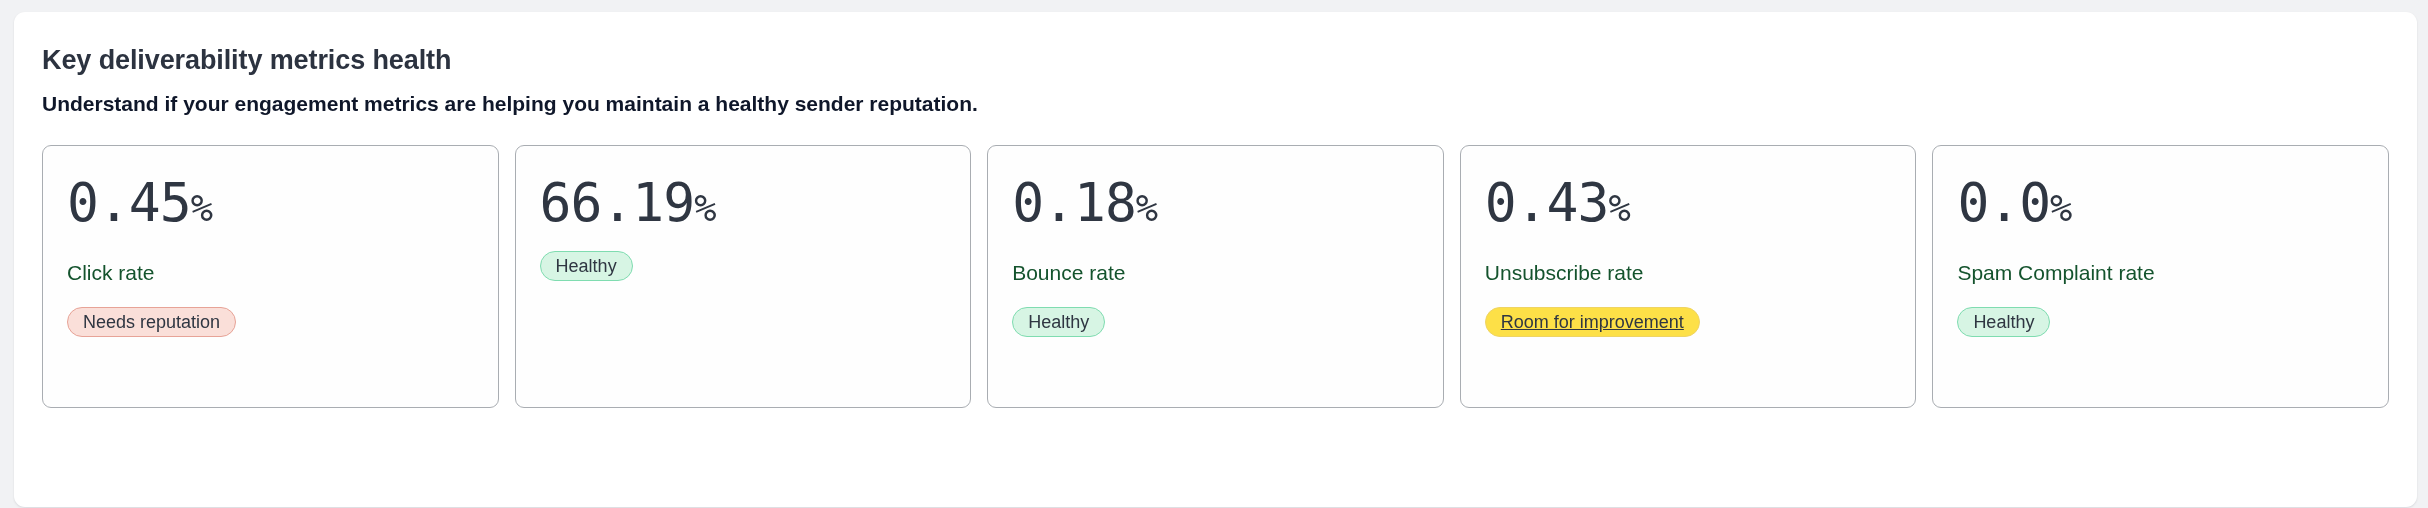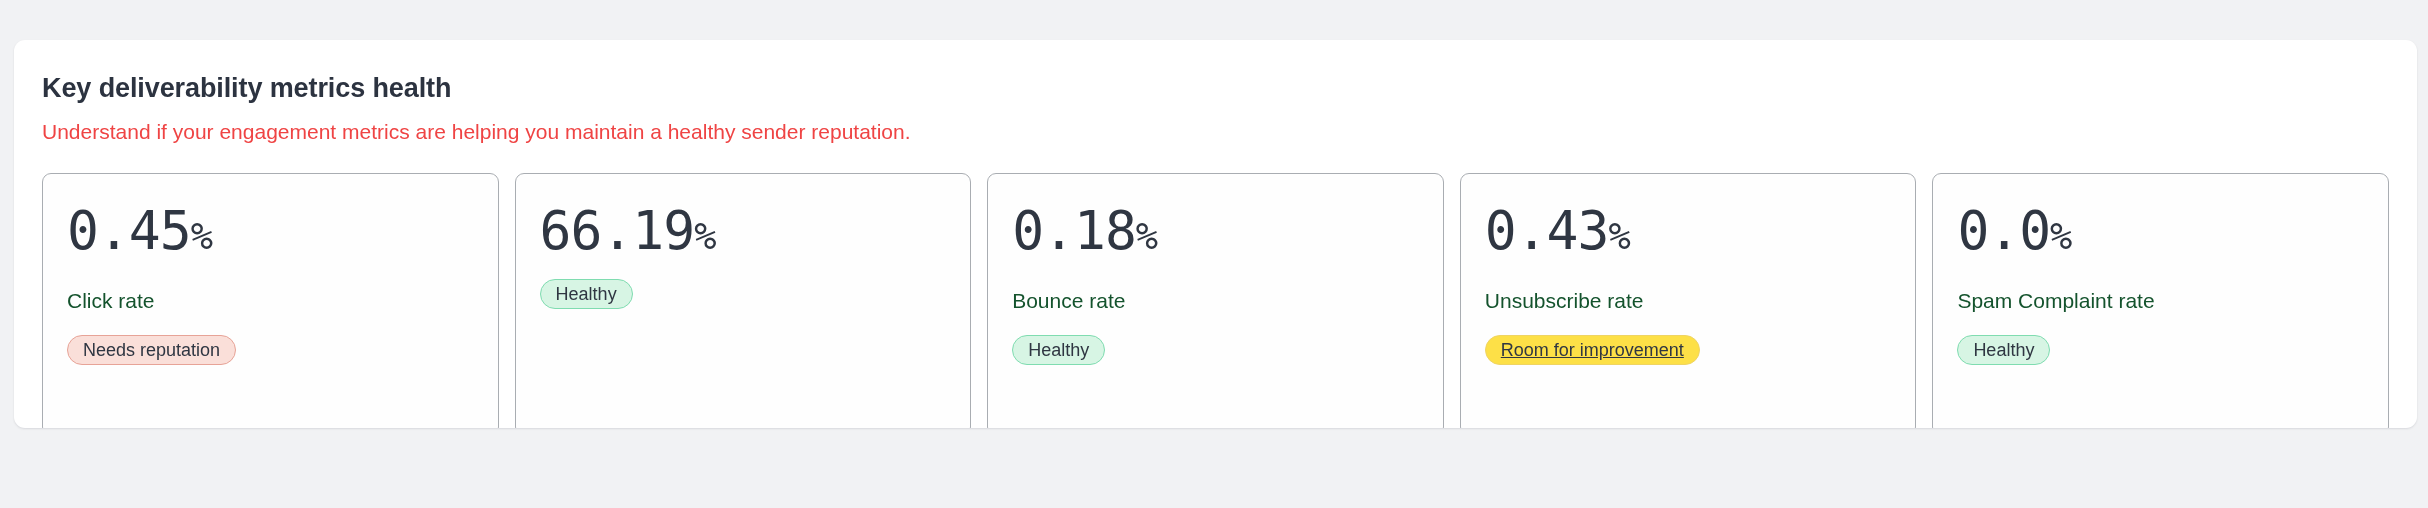--- a/index.html
+++ b/index.html
@@ -13,47 +13,46 @@
     font-family: "Liberation Sans", sans-serif;
     -webkit-font-smoothing: antialiased;
     overflow: hidden;
   }
 
   .panel {
     position: absolute;
     left: 14px;
     top: 12px;
     width: 2403px;
-    height: 388px;
+    height: 495px;
     background: #ffffff;
     border-radius: 11px;
     box-shadow: 0 1px 2px rgba(16, 24, 40, 0.06),
                 0 1px 3px rgba(16, 24, 40, 0.05);
     box-sizing: border-box;
     overflow: hidden;
-    margin-top: 28px;
   }
 
   .panel-header {
     padding: 32px 0 0 28px;
   }
 
   .panel-title {
     font-size: 27px;
     font-weight: bold;
     color: #2c3340;
     letter-spacing: -0.1px;
     line-height: 1.2;
     margin: 0;
   }
 
   .panel-subtitle {
     font-size: 21px;
-    font-weight: normal;
-    color: #ef4444;
+    font-weight: bold;
+    color: #0f172a;
     line-height: 1.3;
     margin: 14px 0 0 0;
   }
 
   .cards-row {
     display: flex;
     gap: 16px;
     padding: 27px 28px 0 28px;
     box-sizing: border-box;
   }

